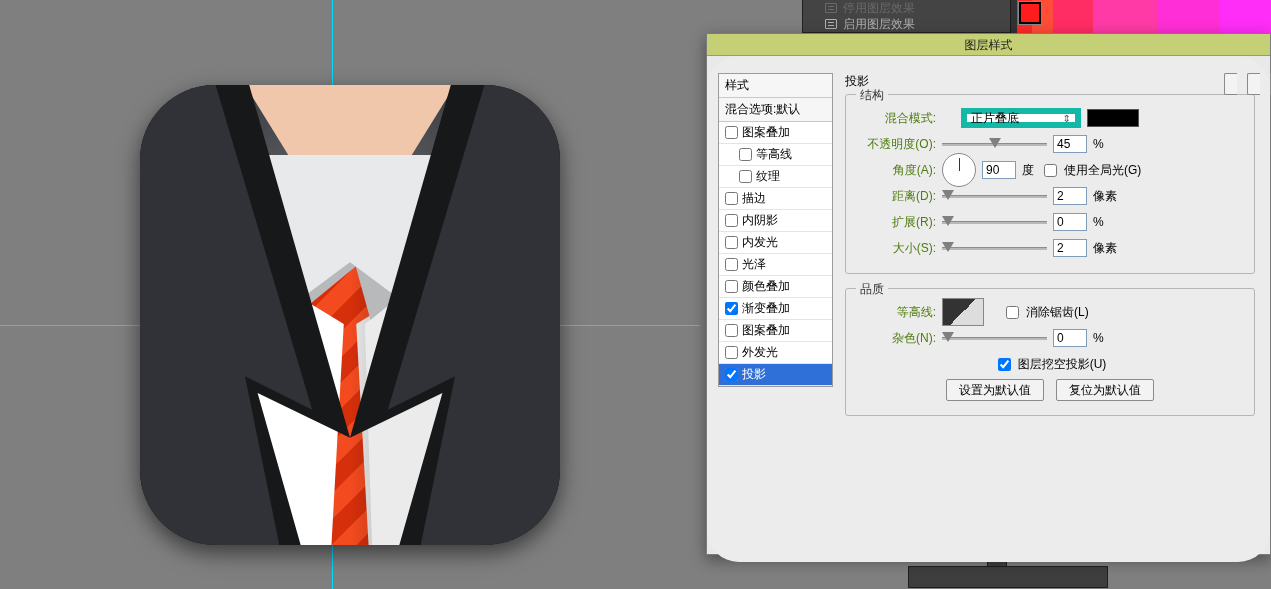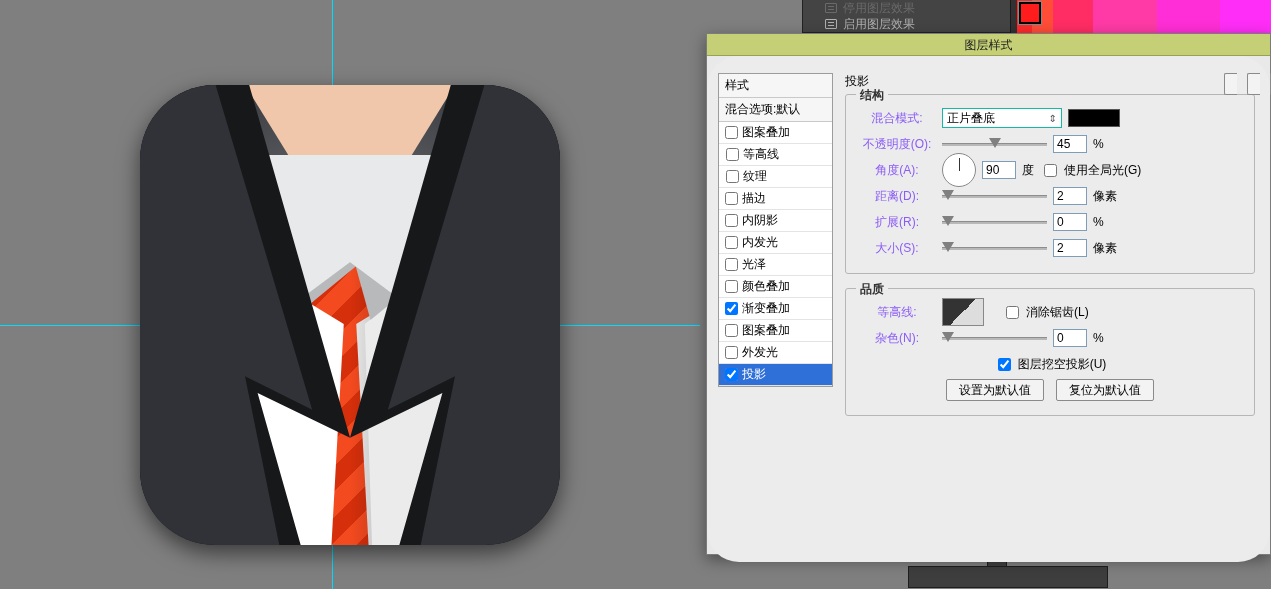--- a/index.html
+++ b/index.html
@@ -58,39 +58,39 @@
 
   
   .dialog { position:absolute; left:706px; top:33px; width:565px; height:522px; background:#e9e9e9; border:1px solid #7b7b7b; box-shadow:0 5px 15px rgba(0,0,0,.4); }
   .dialog-title { height:22px; background:#c5cf75; border-bottom:1px solid #9aa054; line-height:22px; text-align:center; color:#222; }
   .dialog-body { position:relative; height:506px; background:#ececec;border-radius:32px; }
 
   
   .style-list { position:absolute; left:11px; top:17px; width:115px; border:1px solid #9c9c9c; background:#fff; }
   .style-header, .style-sub { padding:3px 6px; border-bottom:1px solid #c9c9c9; background:#f6f6f6; }
   .style-item { display:flex; align-items:center; gap:4px; padding:2px 6px; border-bottom:1px solid #e4e4e4; color:#000; }
-  .style-item.indent { padding-left:7px; }
+  .style-item.indent { padding-left:20px; }
   .style-item.selected { background:#2f6fd8; color:#fff; }
   .style-item input { margin:0; }
 
   
   .settings { position:absolute; left:138px; top:17px; width:410px; }
   .section-title { margin-bottom:4px; color:#000; }
   .fieldset { border:1px solid #b6b6b6; border-radius:3px; padding:10px 12px 12px; margin-bottom:14px; position:relative; }
-  .legend { position:absolute; top:-8px; left:10px; background:#ececec; padding:0 4px; color:#333;font-weight:bold; }
+  .legend { position:absolute; top:-8px; left:10px; background:#ececec; padding:0 4px; color:#333; }
   .row { display:flex; align-items:center; height:26px; gap:6px; }
-  .row .lbl { width:78px; text-align:center; color:#8b5cf6; }
+  .row .lbl { width:78px; text-align:right; color:#4d7c0f; }
   .slider-track { position:relative; width:105px; height:14px; }
   .slider-track::before { content:""; position:absolute; left:0; right:0; top:6px; height:2px; background:#b8b8b8; border-top:1px solid #8d8d8d; }
   .slider-thumb { position:absolute; top:1px; width:0; height:0; border-left:6px solid transparent; border-right:6px solid transparent; border-top:10px solid #808080; transform:translateX(-6px); }
   .num-input { width:34px; height:18px; border:1px solid #7f9db9; background:#fff; padding:0 3px; line-height:16px; }
   .unit { color:#000; }
   .cb { display:flex; align-items:center; gap:4px; }
   .color-chip { width:52px; height:18px; background:#000; border:1px solid #555; }
-  .select { display:flex; align-items:center; width:120px; height:20px; background:#fff; border:1px solid #14b8a6; padding:0 4px; justify-content:space-between; }
+  .select { display:flex; align-items:center; width:120px; height:20px; background:#fff; border:6px solid #14b8a6; padding:0 4px; justify-content:space-between;margin-left:19px; }
   .select .arrows { font-size:10px; color:#555; }
   .angle-dial { width:34px; height:34px; border:1px solid #888; border-radius:50%; background:#fff; display:flex; align-items:center; justify-content:center; position:relative; }
   .angle-dial::after { content:""; position:absolute; left:50%; top:4px; width:1px; height:13px; background:#333; }
   .contour-chip { width:42px; height:28px; border:1px solid #888; background:linear-gradient(135deg,#333 0 50%, #ddd 50% 100%); }
   .btn { display:inline-flex; align-items:center; justify-content:center; height:22px; padding:0 12px; background:#f3f3f3; border:1px solid #8a8a8a; border-radius:2px; }
   .btn-col { position:absolute; right:-1px; top:17px; width:47px; display:flex; flex-direction:row; gap:10px; overflow:hidden; }
   .btn-col .btn { width:100%; justify-content:flex-end; padding-right:0; border-right:none; border-top-right-radius:0; border-bottom-right-radius:0; }
 </style>
 </head>
 <body>

